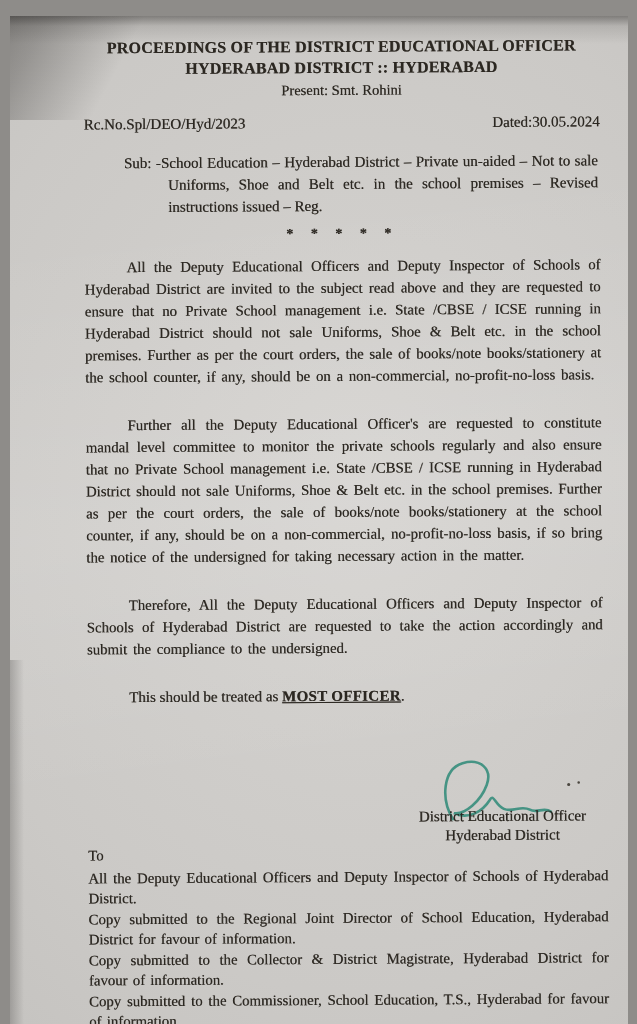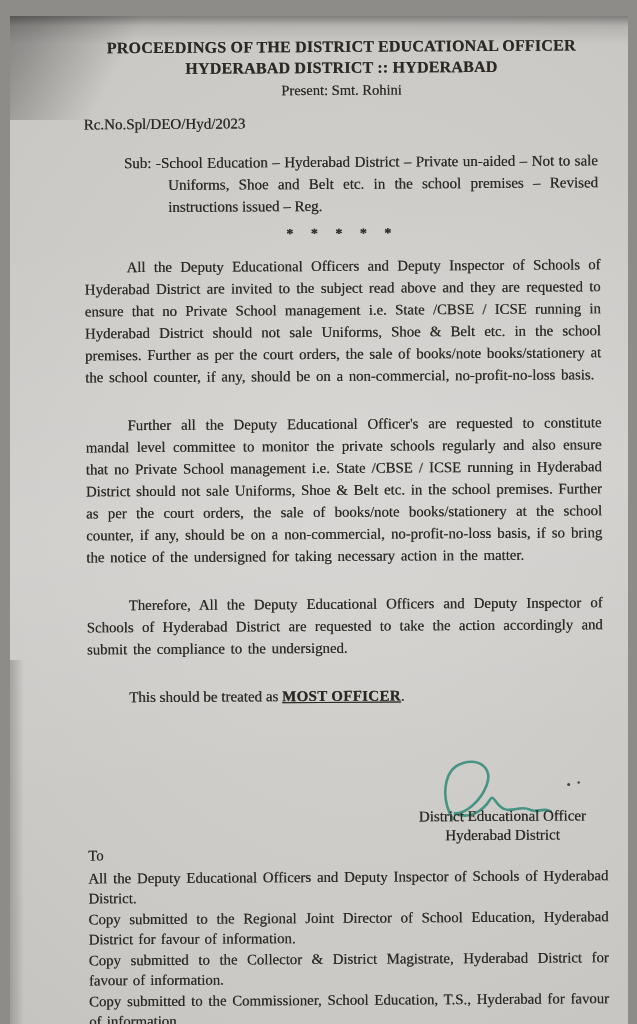--- a/index.html
+++ b/index.html
@@ -69,20 +69,21 @@
 
   <div class="content">
     <div class="main">
 
       <div class="title">PROCEEDINGS OF THE DISTRICT EDUCATIONAL OFFICER</div>
       <div class="title">HYDERABAD DISTRICT :: HYDERABAD</div>
       <div class="present">Present: Smt. Rohini</div>
 
       <div class="refrow">
         <span>Rc.No.Spl/DEO/Hyd/2023</span>
+        <span>Dated:30.05.2024</span>
       </div>
 
       <div class="sub">
         <span>Sub: -</span><span>School Education – Hyderabad District – Private un-aided – Not to sale Uniforms, Shoe and Belt etc. in the school premises – Revised instructions issued – Reg.</span>
       </div>
 
       <div class="stars">* * * * *</div>
 
       <div class="para first">All the Deputy Educational Officers and Deputy Inspector of Schools of Hyderabad District are invited to the subject read above and they are requested to ensure that no Private School management i.e. State /CBSE / ICSE running in Hyderabad District should not sale Uniforms, Shoe &amp; Belt etc. in the school premises. Further as per the court orders, the sale of books/note books/stationery at the school counter, if any, should be on a non-commercial, no-profit-no-loss basis.</div>
       <div class="para">Further all the Deputy Educational Officer's are requested to constitute mandal level committee to monitor the private schools regularly and also ensure that no Private School management i.e. State /CBSE / ICSE running in Hyderabad District should not sale Uniforms, Shoe &amp; Belt etc. in the school premises. Further as per the court orders, the sale of books/note books/stationery at the school counter, if any, should be on a non-commercial, no-profit-no-loss basis, if so bring the notice of the undersigned for taking necessary action in the matter.</div>

